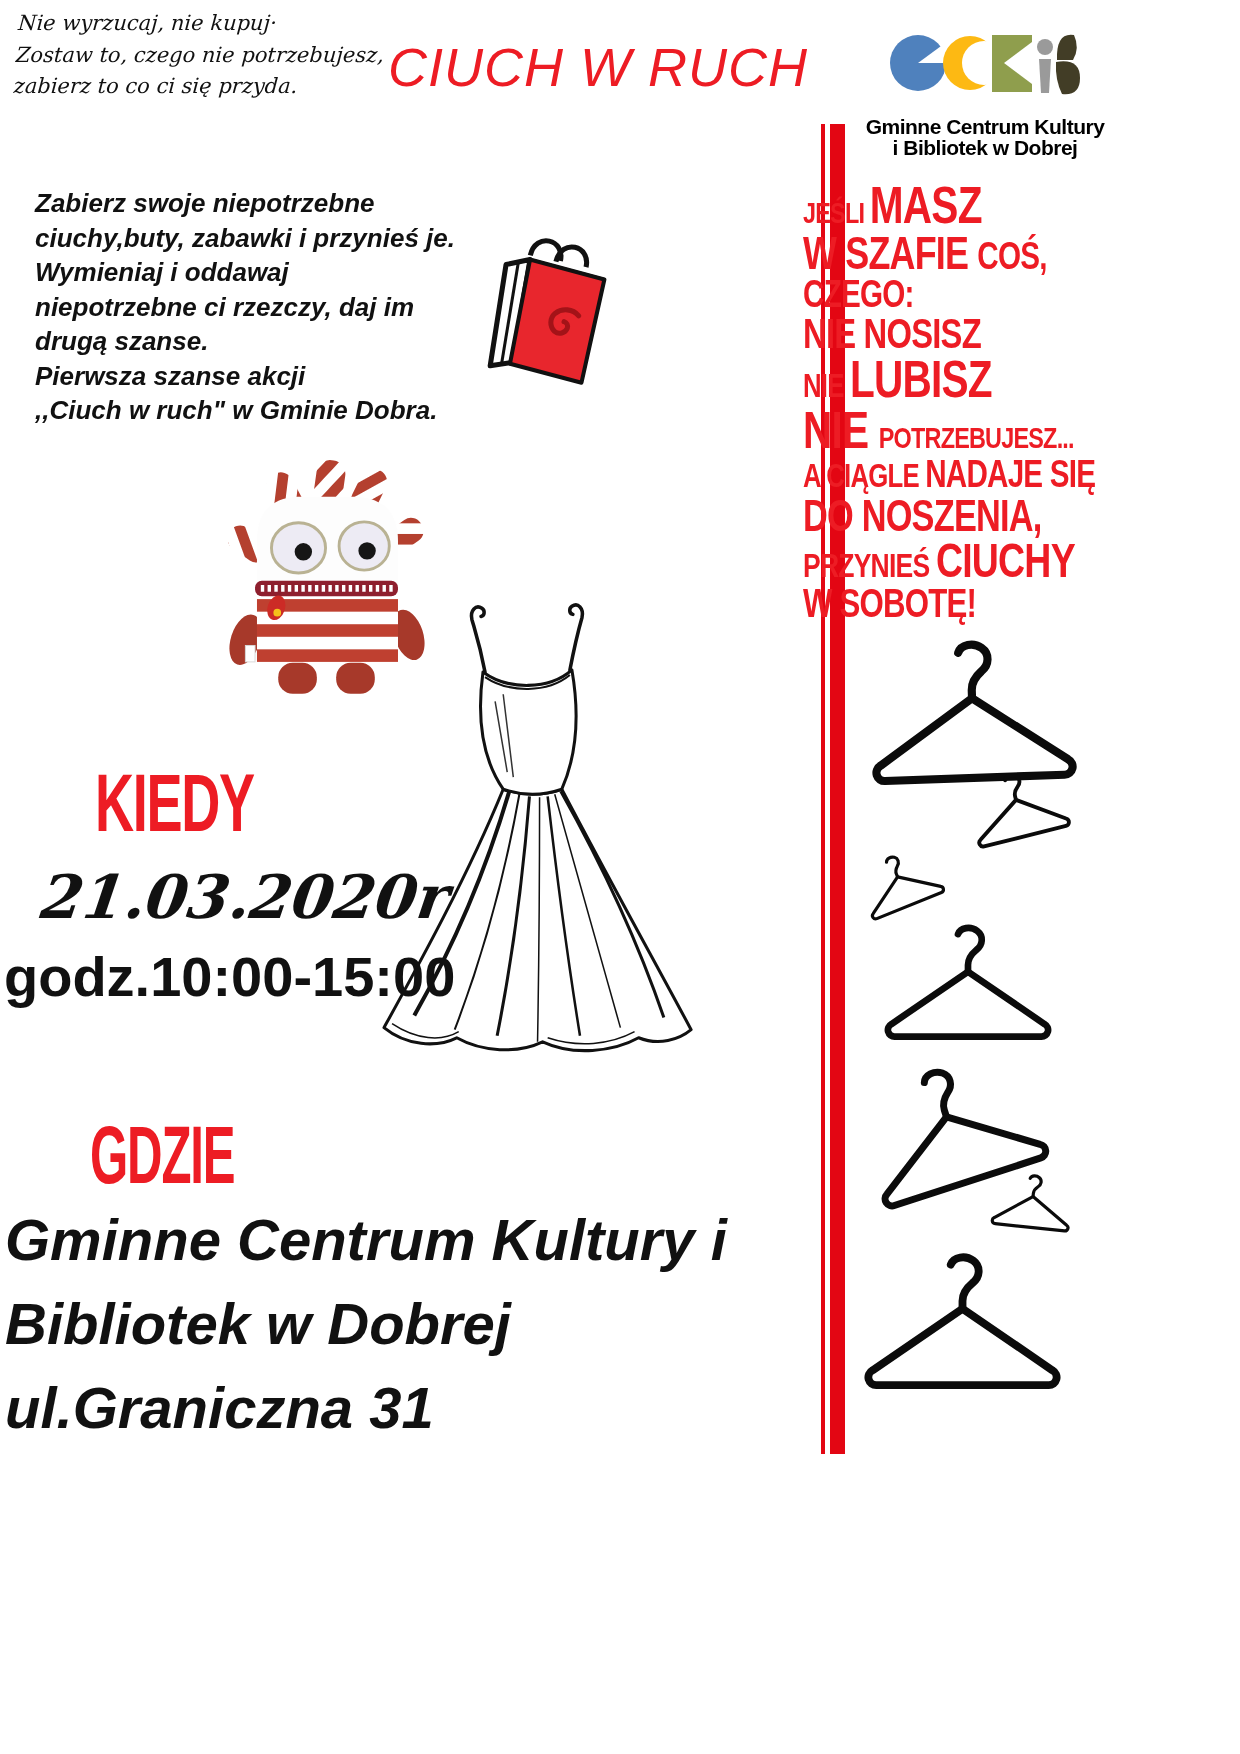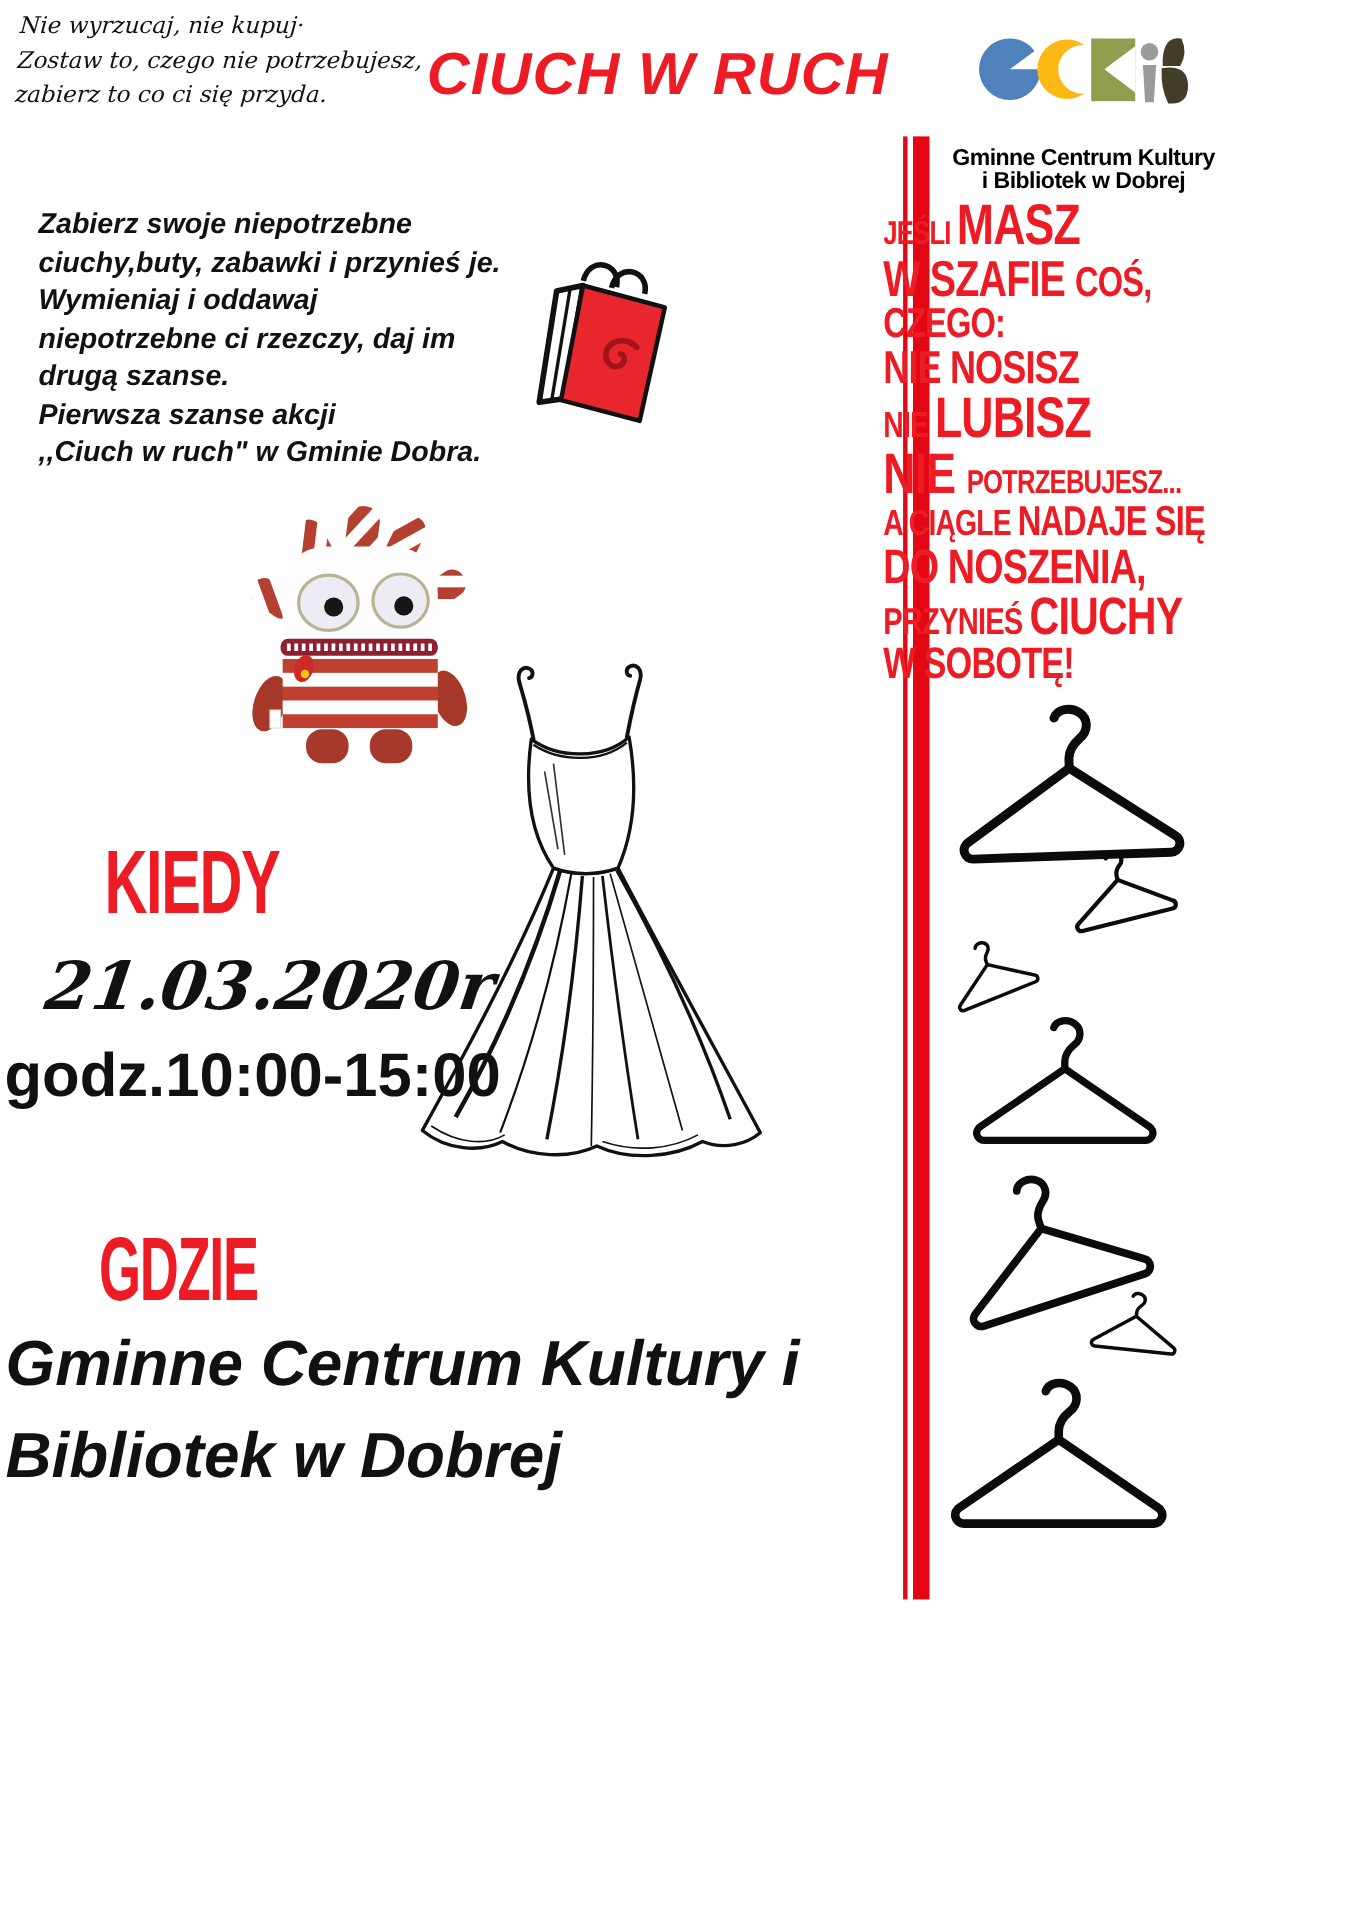--- a/index.html
+++ b/index.html
@@ -6,28 +6,28 @@
   body{font-family:"Liberation Sans",sans-serif;color:#111;}
   .poster{position:relative;width:1240px;height:1754px;background:#fff;overflow:hidden;}
 
   
   .note{position:absolute;left:16px;top:8px;font-family:"DejaVu Serif",serif;
         font-style:italic;font-size:21px;line-height:1.5;color:#111;
         transform:skewX(-4deg);white-space:nowrap;}
 
   
   .title{position:absolute;left:368px;top:36px;width:460px;text-align:center;
-         font-size:54px;font-weight:bold;font-style:italic;color:#ed1c24;
+         font-size:54px;font-weight:normal;font-style:italic;color:#ed1c24;
          letter-spacing:1px;white-space:nowrap;}
 
   
   .logo{position:absolute;left:845px;top:14px;width:280px;text-align:center;}
   .logo svg{display:block;margin:0 auto;}
   .logo-text{font-weight:bold;font-size:21px;line-height:1.02;color:#000;
-             letter-spacing:-0.5px;margin-top:19px;}
+             letter-spacing:-0.5px;margin-top:2px;}
 
   
   .intro{position:absolute;left:35px;top:186px;font-size:26px;font-weight:bold;
          font-style:italic;line-height:1.33;color:#111;white-space:nowrap;}
 
   
   .divider-thin{position:absolute;left:821px;top:124px;width:4px;height:1330px;background:#e30613;}
   .divider-thick{position:absolute;left:830px;top:124px;width:15px;height:1330px;background:#e30613;}
 
   
@@ -191,20 +191,21 @@
   </div>
 
   <div class="kiedy-h">KIEDY</div>
   <div class="date">21.03.2020r</div>
   <div class="time">godz.10:00-15:00</div>
 
   <div class="gdzie-h">GDZIE</div>
   <div class="address">
     <div>Gminne Centrum Kultury i</div>
     <div>Bibliotek w Dobrej</div>
+    <div>ul.Graniczna 31</div>
   </div>
 
   <svg class="hang" viewBox="0 0 240 150" style="left:850px;top:635px;width:245px;transform:rotate(-2deg);">
       <use href="#hangerSym"></use>
     </svg>
   <svg class="hang" viewBox="0 0 240 150" style="left:960px;top:770px;width:115px;transform:rotate(-14deg);">
       <use href="#hangerSym"></use>
     </svg>
   <svg class="hang" viewBox="0 0 240 150" style="left:852px;top:852px;width:95px;transform:rotate(-22deg);">
       <use href="#hangerSym"></use>

